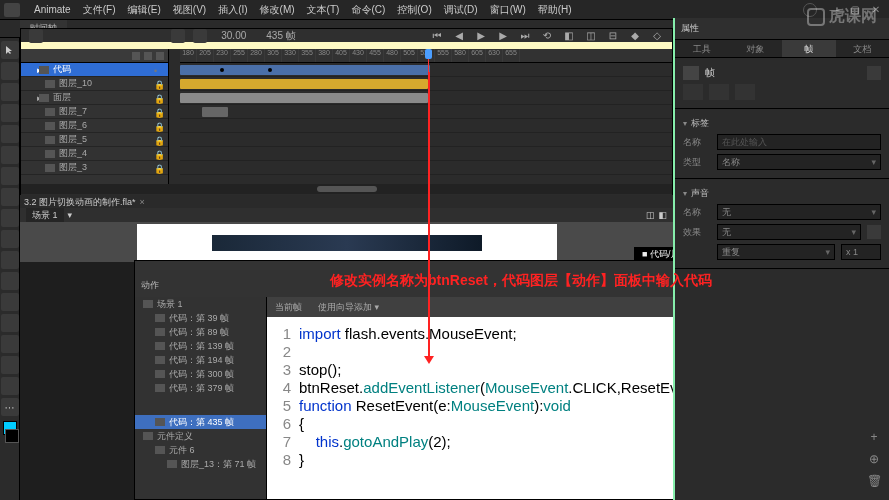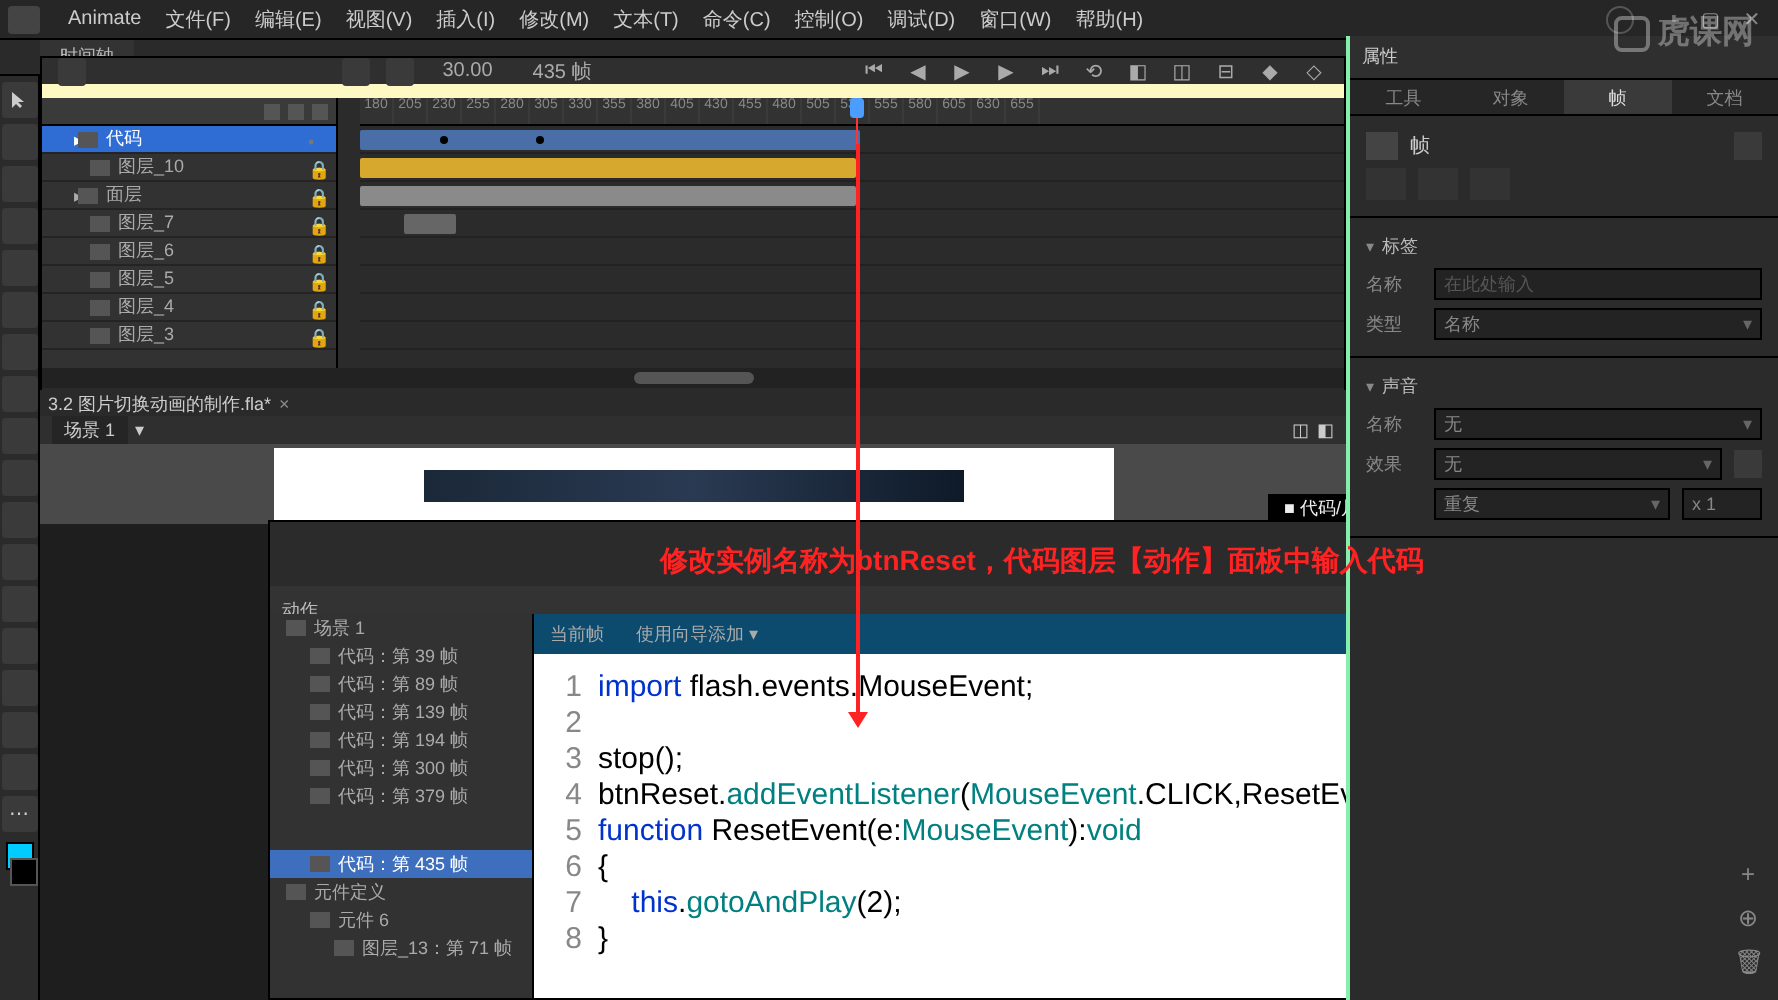--- a/index.html
+++ b/index.html
@@ -65,29 +65,29 @@
 .scene-bar .right { margin-left: auto; display: flex; gap: 4px; }
 
 
 .stage { position: absolute; left: 20px; top: 222px; right: 216px; height: 40px; background: #4a4a4a; display: flex; justify-content: center; }
 .stage-content { width: 420px; background: #fff; margin-top: 2px; display: flex; align-items: center; justify-content: center; position: relative; }
 .stage-img { width: 270px; height: 16px; background: linear-gradient(90deg, #1a2838, #2a3a52, #0e1a28); position: relative; }
 .stage-label { position: absolute; right: -140px; bottom: 0; background: #000; color: #eee; font-size: 9px; padding: 1px 8px; }
 
 
 .actions-panel { position: absolute; left: 134px; top: 260px; right: 100px; bottom: 0; background: #2b2b2b; border: 1px solid #000; display: flex; flex-direction: column; }
-.actions-header { height: 14px; background: #333; font-size: 9px; padding: 6px 6px; color: #bbb; margin-top: 32px; }
+.actions-header { height: 14px; background: #333; font-size: 9px; padding: 18px 6px; color: #bbb; }
 .actions-body { flex: 1; display: flex; overflow: hidden; }
 .actions-tree { width: 132px; background: #323232; border-right: 1px solid #000; overflow: hidden; }
 .tree-item { height: 14px; display: flex; align-items: center; padding-left: 8px; font-size: 9px; color: #aaa; cursor: pointer; }
 .tree-item.sel { background: #3e6fbf; color: #fff; margin-top: 20px; }
 .tree-item .ticon { width: 10px; height: 8px; background: #555; margin-right: 4px; display: inline-block; }
 
 .code-area { flex: 1; display: flex; flex-direction: column; background: #fff; }
-.code-topbar { height: 20px; background: #0c4a6e; display: flex; align-items: center; padding: 0 8px; font-size: 9px; color: #aaa; justify-content: center; }
+.code-topbar { height: 20px; background: #404040; display: flex; align-items: center; padding: 0 8px; font-size: 9px; color: #aaa; justify-content: center; }
 .code-topbar .frame-lbl { }
 .code-topbar .help { margin-left: 16px; }
 .code-topbar .tools { margin-left: auto; display: flex; gap: 6px; }
 .code-topbar .tools span { width: 12px; height: 12px; background: #3a3a3a; display: inline-block; cursor: pointer; }
 
 .annotation-red { position: absolute; top: 272px; left: 330px; color: #f22; font-size: 14px; font-weight: bold; z-index: 20; }
 .red-arrow { position: absolute; left: 428px; top: 72px; width: 2px; height: 290px; background: #f22; z-index: 19; }
 .red-arrow::after { content: ''; position: absolute; bottom: -2px; left: -4px; border-left: 5px solid transparent; border-right: 5px solid transparent; border-top: 8px solid #f22; }
 
 .code-editor { flex: 1; background: #fff; color: #000; font-family: Consolas, monospace; font-size: 15px; display: flex; overflow: hidden; }

